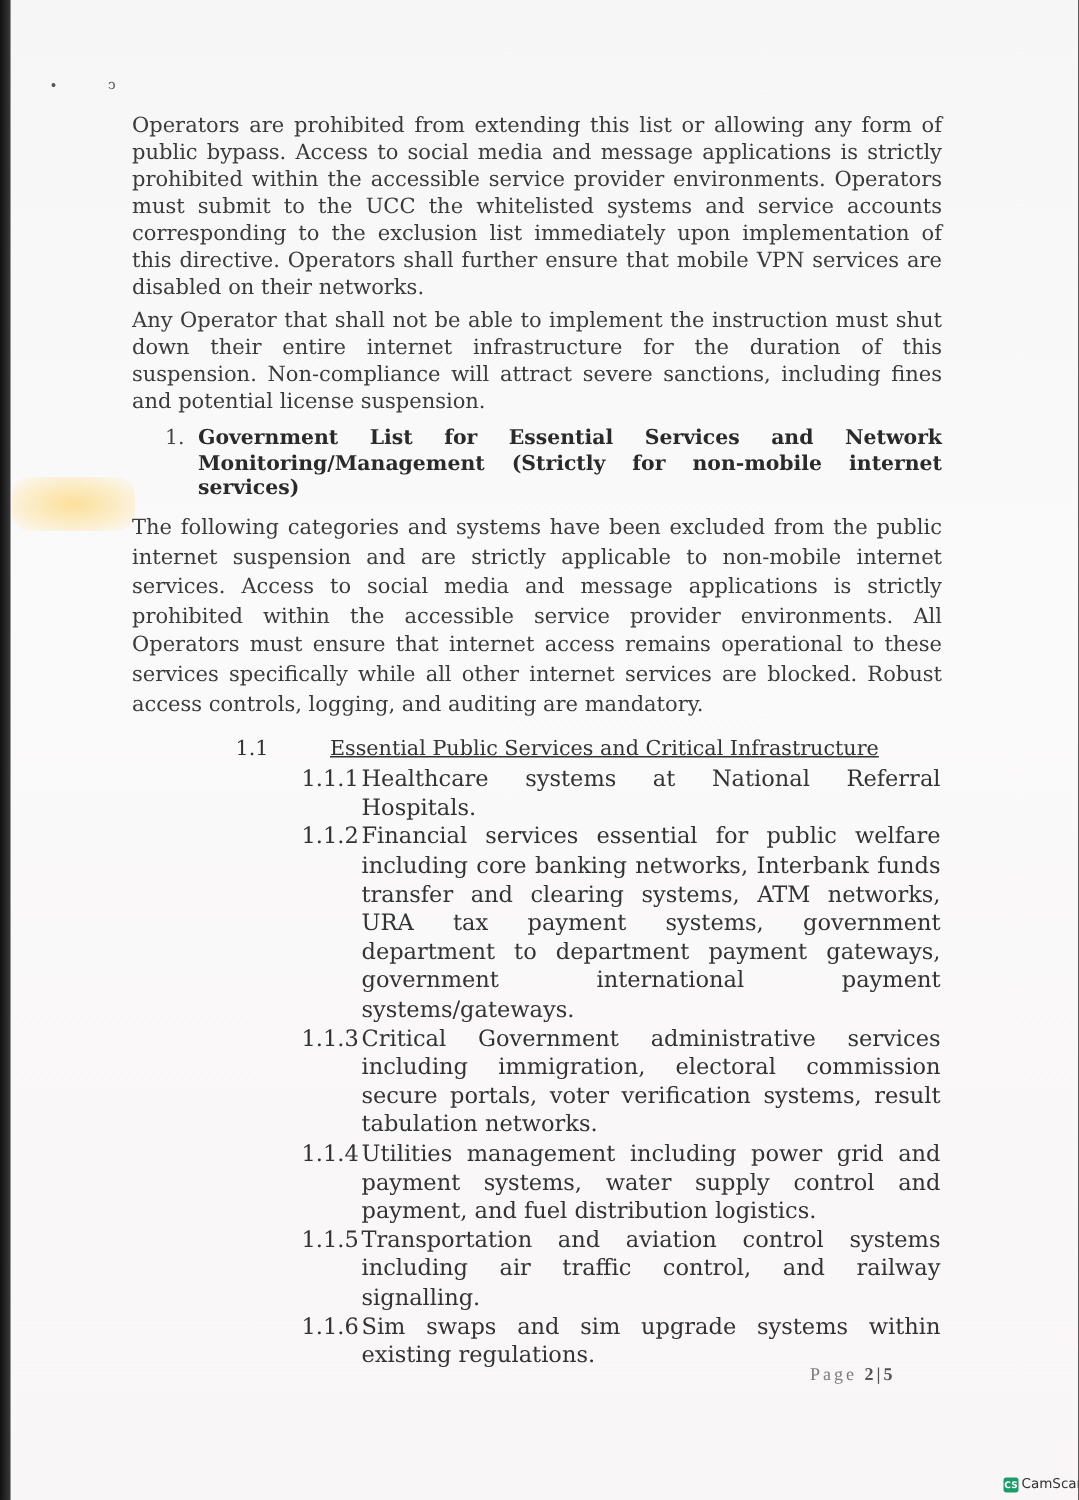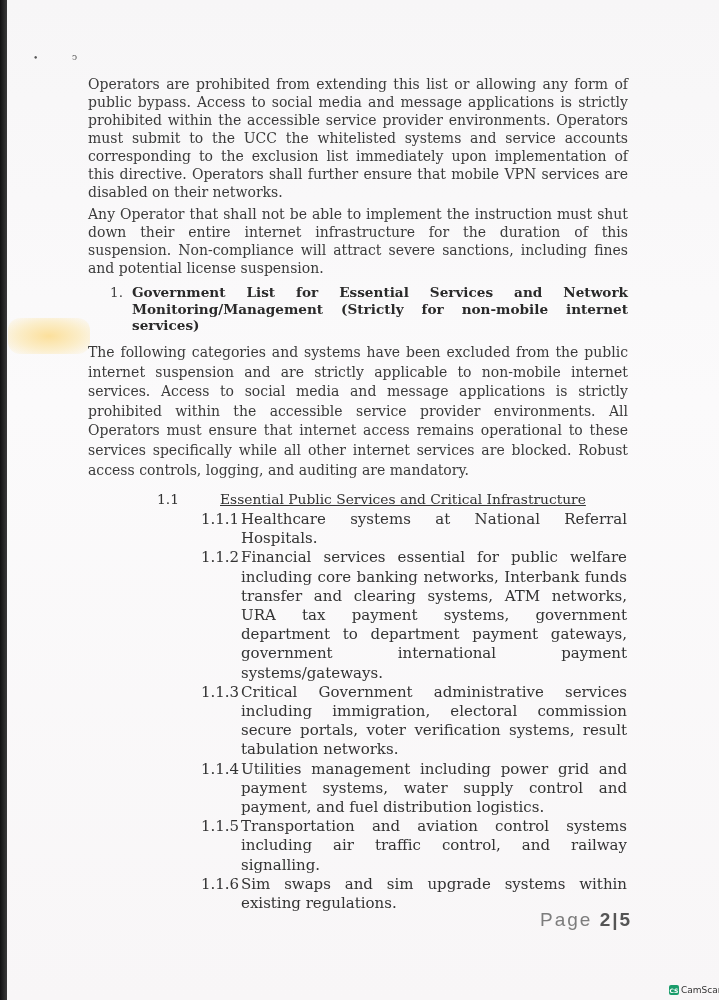--- a/index.html
+++ b/index.html
@@ -39,22 +39,22 @@
   .sub-heading {
     position: absolute; top: 491px; left: 157px; width: 460px; font-size: 13.8px; color: #333;
   }
   .sub-heading .num { position: absolute; left: 0; }
   .sub-heading .title { position: absolute; left: 63px; text-decoration: underline; white-space: nowrap; }
   .list { position: absolute; left: 201px; top: 510px; width: 426px; }
   .item { position: relative; font-size: 15px; line-height: 19.2px; color: #333; }
   .item .num { position: absolute; left: 0; top: 0; }
   .item .body { margin-left: 40px; display: block; text-align: justify; text-align-last: left; }
   .page-no {
-    position: absolute; left: 540px; top: 909px; font-family: Liberation Sans, sans-serif;
-    font-size: 19px; color: #7c7c7c; letter-spacing: 2px;
+    position: absolute; left: 540px; top: 909px; font-family: Liberation Serif, serif;
+    font-size: 12px; color: #7c7c7c; letter-spacing: 2px;
   }
   .page-no b { color: #555; font-weight: bold; }
   .cs {
     position: absolute; left: 645px; top: 985px; display: flex; align-items: center; gap: 2px;
     font-family: "DejaVu Sans", sans-serif; font-size: 9px; color: #333; padding-left: 24px;
   }
   .cs .logo {
     width: 10px; height: 10px; background: #1a9c6b; color: #fff; border-radius: 2px;
     font-size: 6px; font-weight: bold; display: flex; align-items: center; justify-content: center;
   }

